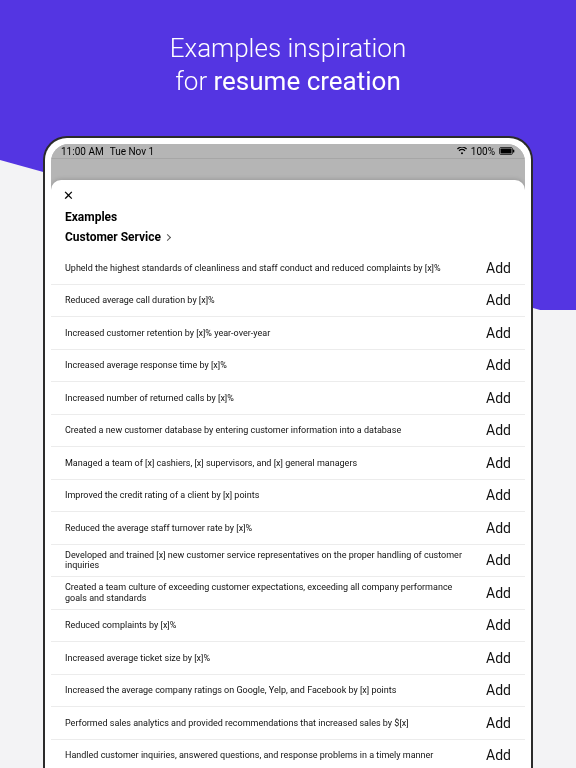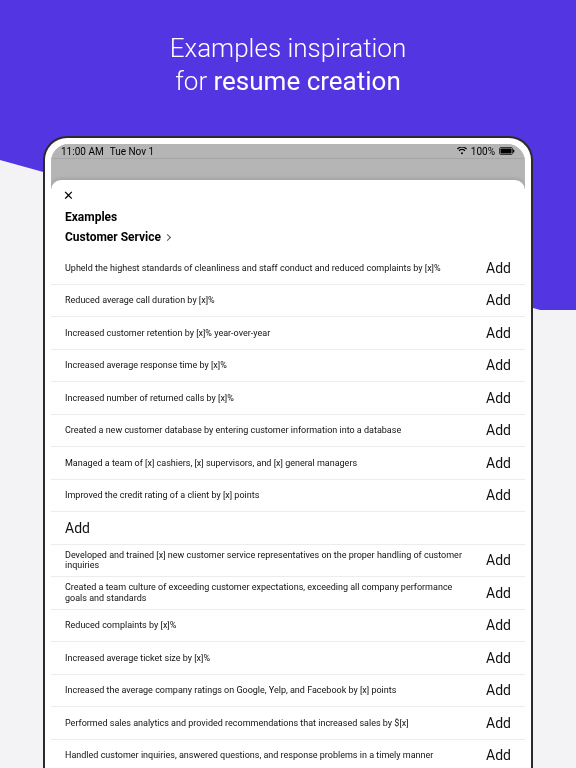--- a/index.html
+++ b/index.html
@@ -225,20 +225,21 @@
             </div>
             <div class="row">
               <div class="row-text">Managed a team of [x] cashiers, [x] supervisors, and [x] general managers</div>
               <div class="row-add">Add</div>
             </div>
             <div class="row">
               <div class="row-text">Improved the credit rating of a client by [x] points</div>
               <div class="row-add">Add</div>
             </div>
             <div class="row">
+              <div class="row-text">Reduced the average staff turnover rate by [x]%</div>
               <div class="row-add">Add</div>
             </div>
             <div class="row">
               <div class="row-text">Developed and trained [x] new customer service representatives on the proper handling of customer inquiries</div>
               <div class="row-add">Add</div>
             </div>
             <div class="row">
               <div class="row-text">Created a team culture of exceeding customer expectations, exceeding all company performance goals and standards</div>
               <div class="row-add">Add</div>
             </div>

